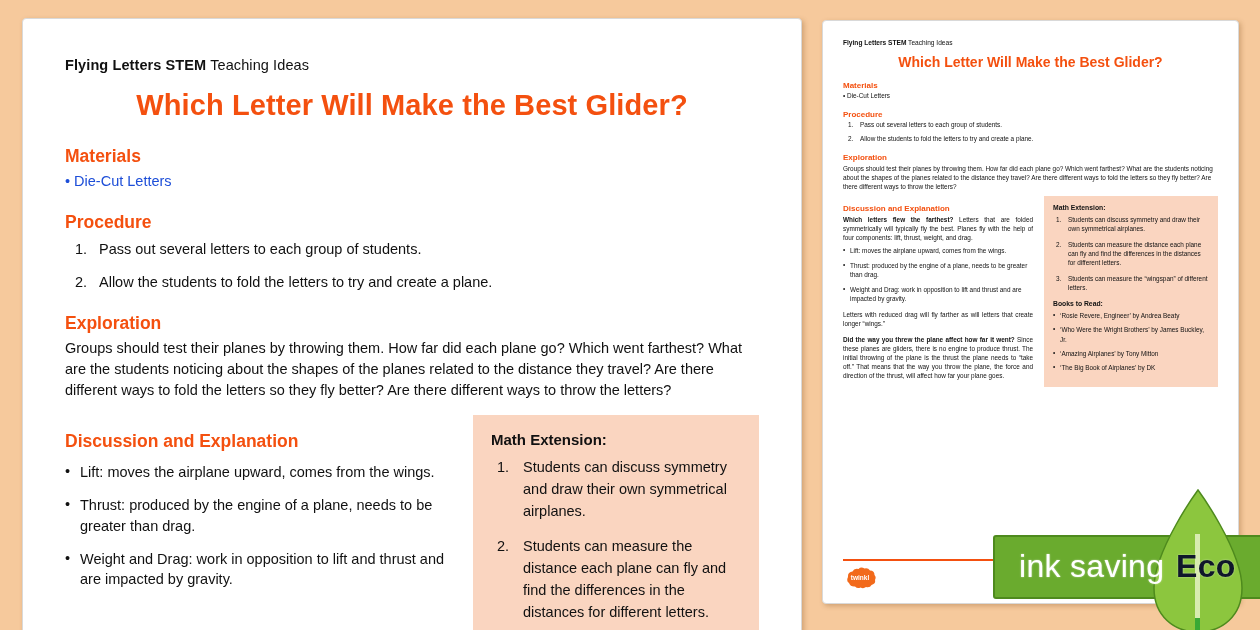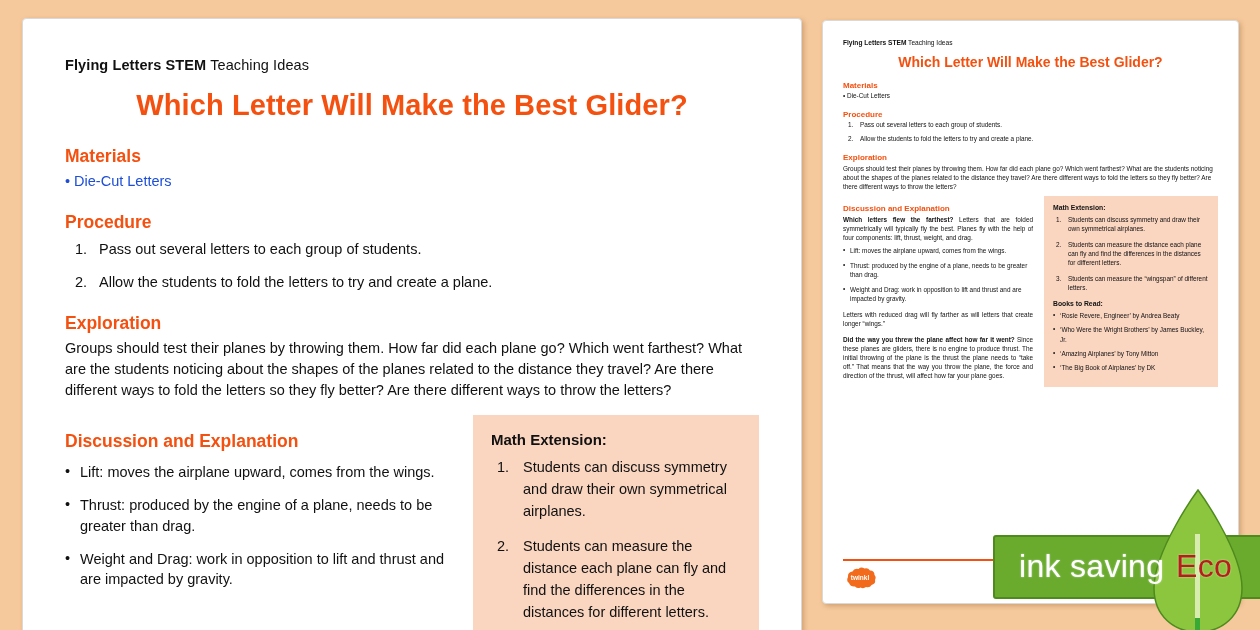--- a/index.html
+++ b/index.html
@@ -122,22 +122,22 @@
   }
   .eco-leaf{
     position:absolute;left:153px;top:-47px;width:104px;height:152px;
   }
   .eco-text{
     position:absolute;left:26px;top:13px;font-size:32px;color:#ffffff;
     font-weight:400;letter-spacing:.3px;
     text-shadow:0 0 2px rgba(255,255,255,.55);
   }
   .eco-eco{
-    position:absolute;left:183px;top:13px;font-size:32px;color:#b91c1c;
-    font-weight:400;letter-spacing:.3px;z-index:3;
+    position:absolute;left:183px;top:13px;font-size:32px;color:#0f172a;
+    font-weight:700;letter-spacing:.3px;z-index:3;
     text-shadow:0 0 2px rgba(255,255,255,.55);
   }
 </style>
 </head>
 <body>
 
 <div class="stage">
 
   <div class="page page-left">
     <div class="l-inner">

